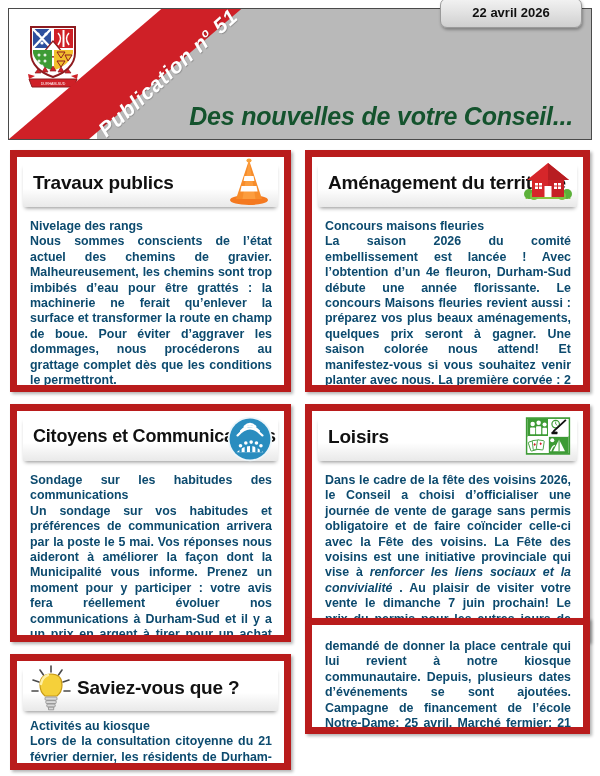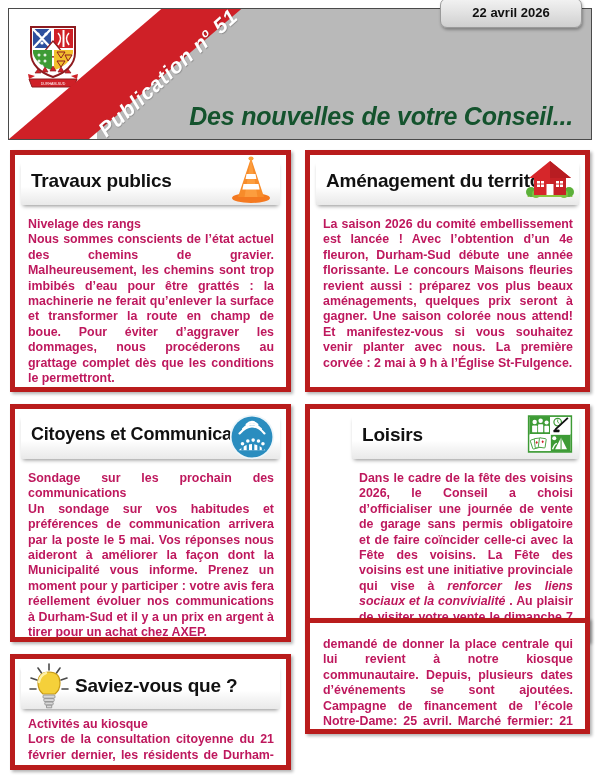--- a/index.html
+++ b/index.html
@@ -90,28 +90,28 @@
     z-index: 9;
   }
 
   
   .crest { position: absolute; left: 18px; top: 14px; width: 52px; height: 66px; }
 
   
   .box {
     position: absolute;
     background: #ffffff;
-    border: 5px solid #b91c1c;
+    border: 7px solid #b91c1c;
     box-shadow: 2px 2px 3px rgba(0,0,0,.30);
     overflow: hidden;
   }
   .box-l1 { left: 10px;  top: 150px; width: 281px; height: 242px; }
   .box-r1 { left: 305px; top: 150px; width: 285px; height: 242px; }
   .box-l2 { left: 10px;  top: 404px; width: 281px; height: 238px; }
-  .box-r2 { left: 305px; top: 404px; width: 285px; height: 238px; padding-left: 36px; }
+  .box-r2 { left: 305px; top: 404px; width: 285px; height: 238px; }
   .box-l3 { left: 10px;  top: 654px; width: 281px; height: 116px; }
   .box-r3 { left: 305px; top: 618px; width: 285px; height: 116px; }
 
   .sec-head {
     position: relative;
     height: 44px;
     margin: 6px 6px 0 6px;
     background: linear-gradient(to bottom, #ffffff 0%, #ffffff 58%, #f4f4f4 78%, #e9e9e9 100%);
     box-shadow: 0 3px 4px -2px rgba(0,0,0,.45);
   }
@@ -129,21 +129,21 @@
     position: absolute;
     right: 2px;
     top: -8px;
     width: 54px; height: 54px;
   }
 
   .sec-body {
     padding: 12px 12px 0 13px;
     font-size: 12.4px;
     line-height: 15.4px;
-    color: #be185d;
+    color: #0c4a6e;
     text-align: justify;
   }
   .sec-body .lead {
     font-weight: bold;
     display: block;
     margin-bottom: 0px;
   }
   .sec-body p { margin: 0; font-weight: bold; }
   .sec-body em { font-style: italic; }
 
@@ -254,20 +254,21 @@
         <path d="M27 8 L48 25 H27 Z" fill="#b81d22"></path>
         <rect x="11" y="25" width="32" height="17" fill="#d6262a"></rect>
         <rect x="27" y="25" width="16" height="17" fill="#c62126"></rect>
         <rect x="23.5" y="31" width="7" height="11" fill="#ffffff"></rect>
         <rect x="14" y="28" width="7" height="6" fill="#ffffff"></rect>
         <rect x="33" y="28" width="7" height="6" fill="#ffffff"></rect>
         <path d="M17.5 28 v6 M14 31 h7 M36.5 28 v6 M33 31 h7" stroke="#d6262a" stroke-width="1"></path>
       </svg>
     </div>
     <div class="sec-body">
+      <span class="lead">Concours maisons fleuries</span>
       <p>La saison 2026 du comité embellissement est lancée ! Avec l’obtention d’un 4e fleuron, Durham-Sud débute une année florissante. Le concours Maisons fleuries revient aussi : préparez vos plus beaux aménagements, quelques prix seront à gagner. Une saison colorée nous attend! Et manifestez-vous si vous souhaitez venir planter avec nous. La première corvée : 2 mai à 9 h à l’Église St-Fulgence.</p>
     </div>
   </div>
 
   <div class="box box-l2">
     <div class="sec-head small">
       <h2>Citoyens et Communications</h2>
       <svg class="sec-icon" viewBox="0 0 54 54" style="right:4px; top:-2px; width:48px; height:48px;">
         <circle cx="27" cy="27" r="25" fill="#eef6fa"></circle>
         <circle cx="27" cy="27" r="23" fill="#2a8dbf"></circle>
@@ -287,21 +288,21 @@
         <g fill="#ffffff">
           <circle cx="16.3" cy="34.5" r="2"></circle>
             <circle cx="22.3" cy="31.5" r="2"></circle>
           <circle cx="28.3" cy="30.5" r="2"></circle>
             <circle cx="34.3" cy="31.5" r="2"></circle>
           <circle cx="39.3" cy="34.5" r="2"></circle>
         </g>
       </svg>
     </div>
     <div class="sec-body">
-      <span class="lead">Sondage sur les prochain des communications</span>
+      <span class="lead">Sondage sur les habitudes des communications</span>
       <p>Un sondage sur vos habitudes et préférences de communication arrivera par la poste le 5 mai. Vos réponses nous aideront à améliorer la façon dont la Municipalité vous informe. Prenez un moment pour y participer : votre avis fera réellement évoluer nos communications à Durham-Sud et il y a un prix en argent à tirer pour un achat chez AXEP.</p>
     </div>
   </div>
 
   <div class="box box-r2">
     <div class="sec-head">
       <h2>Loisirs</h2>
       <svg class="sec-icon" viewBox="0 0 54 54" style="right:6px; top:-4px; width:46px; height:46px;">
         <rect x="2" y="6" width="50" height="42" fill="#ffffff" stroke="#3d9b35" stroke-width="2"></rect>
 

